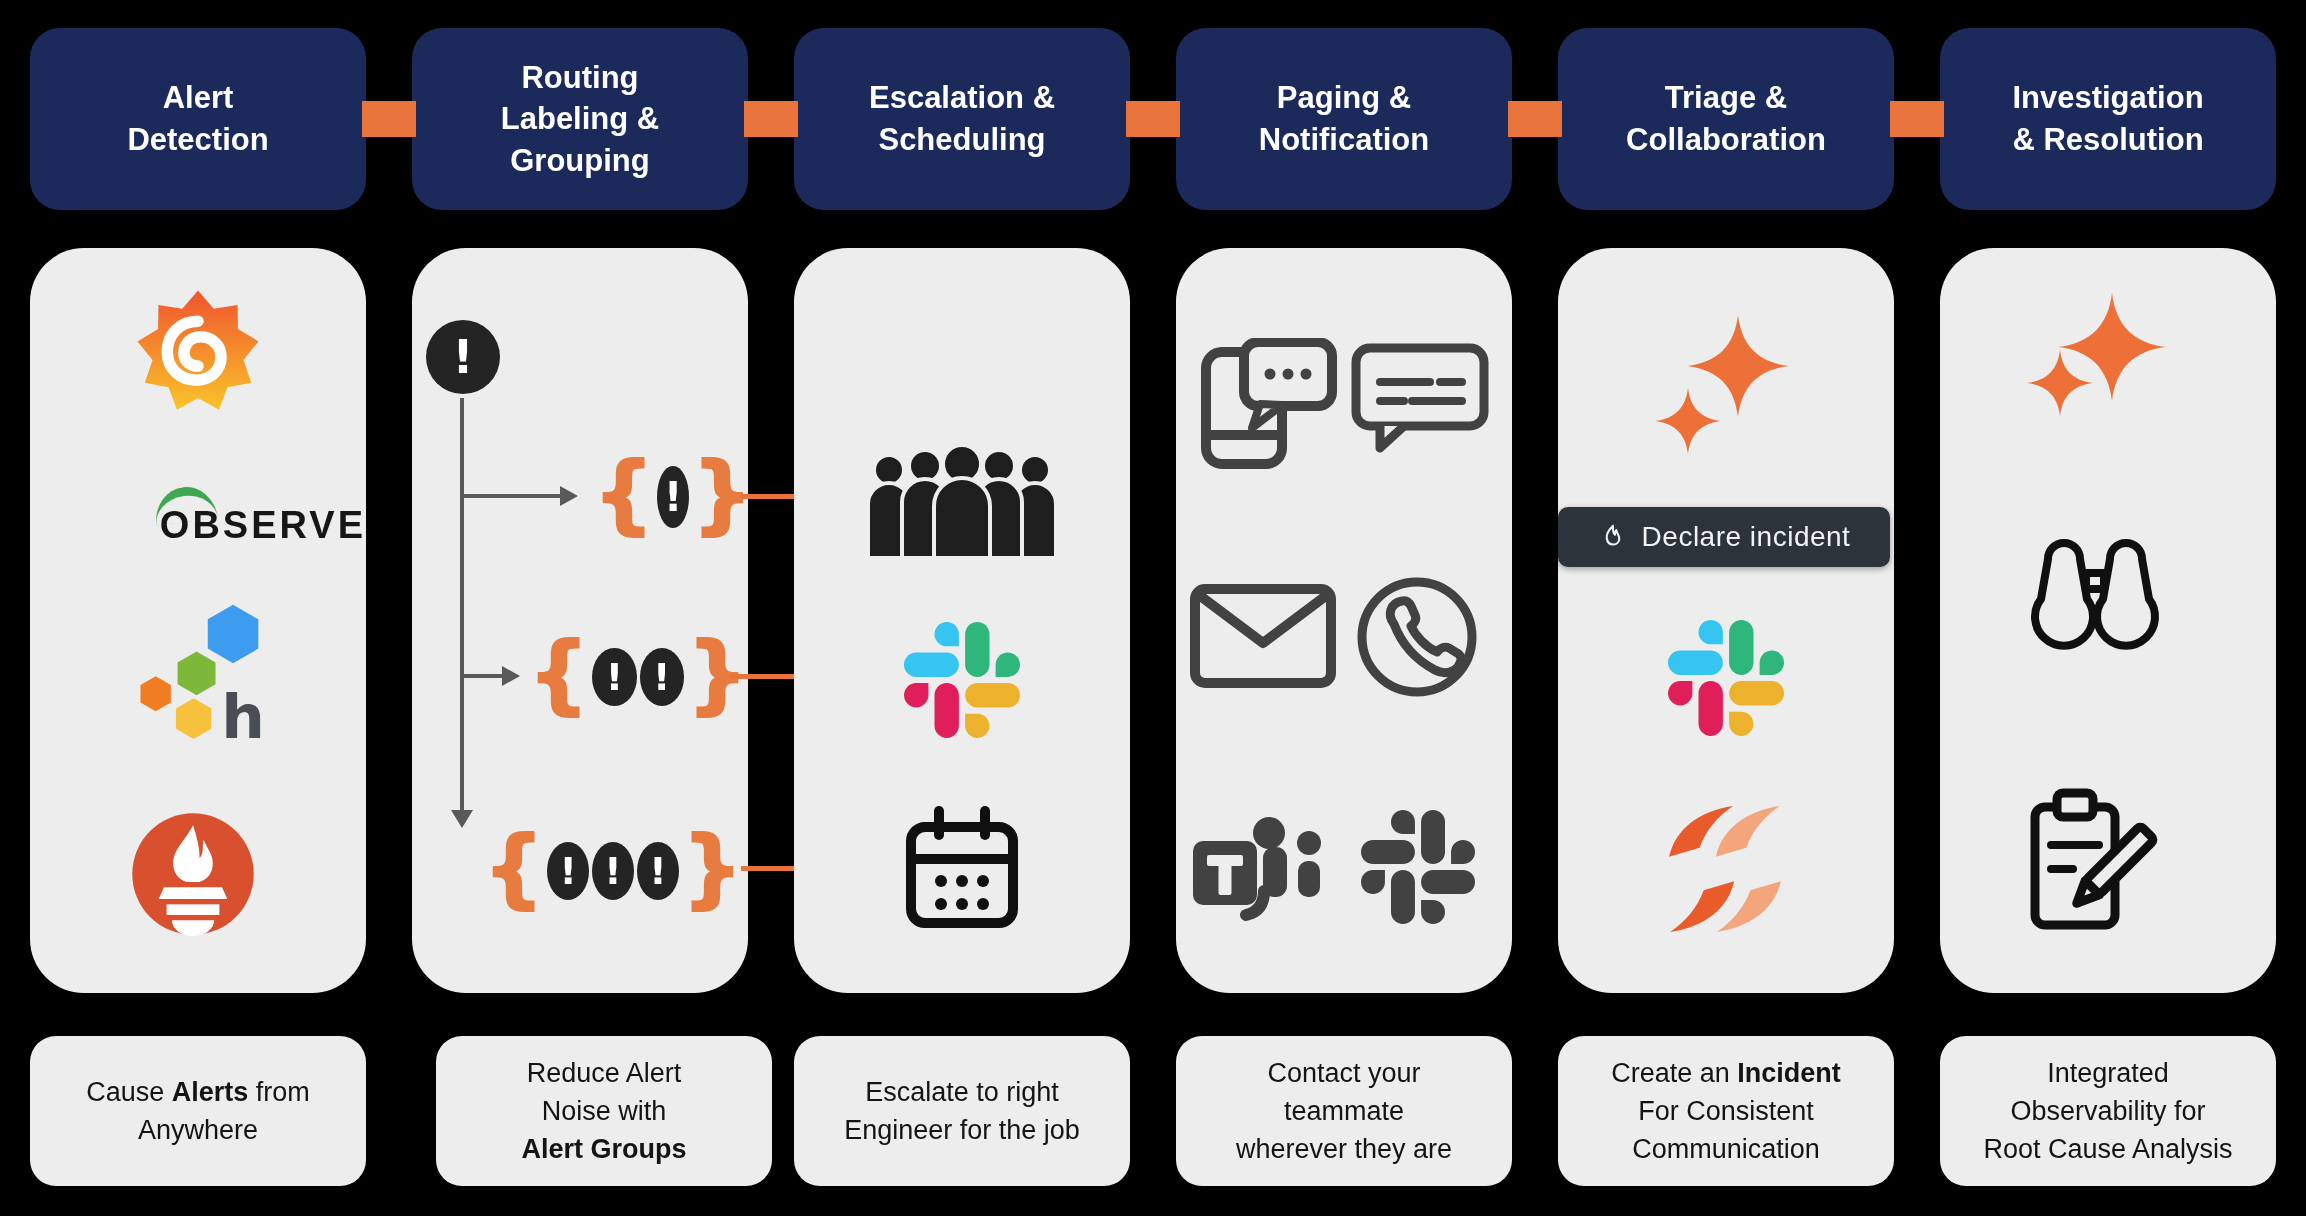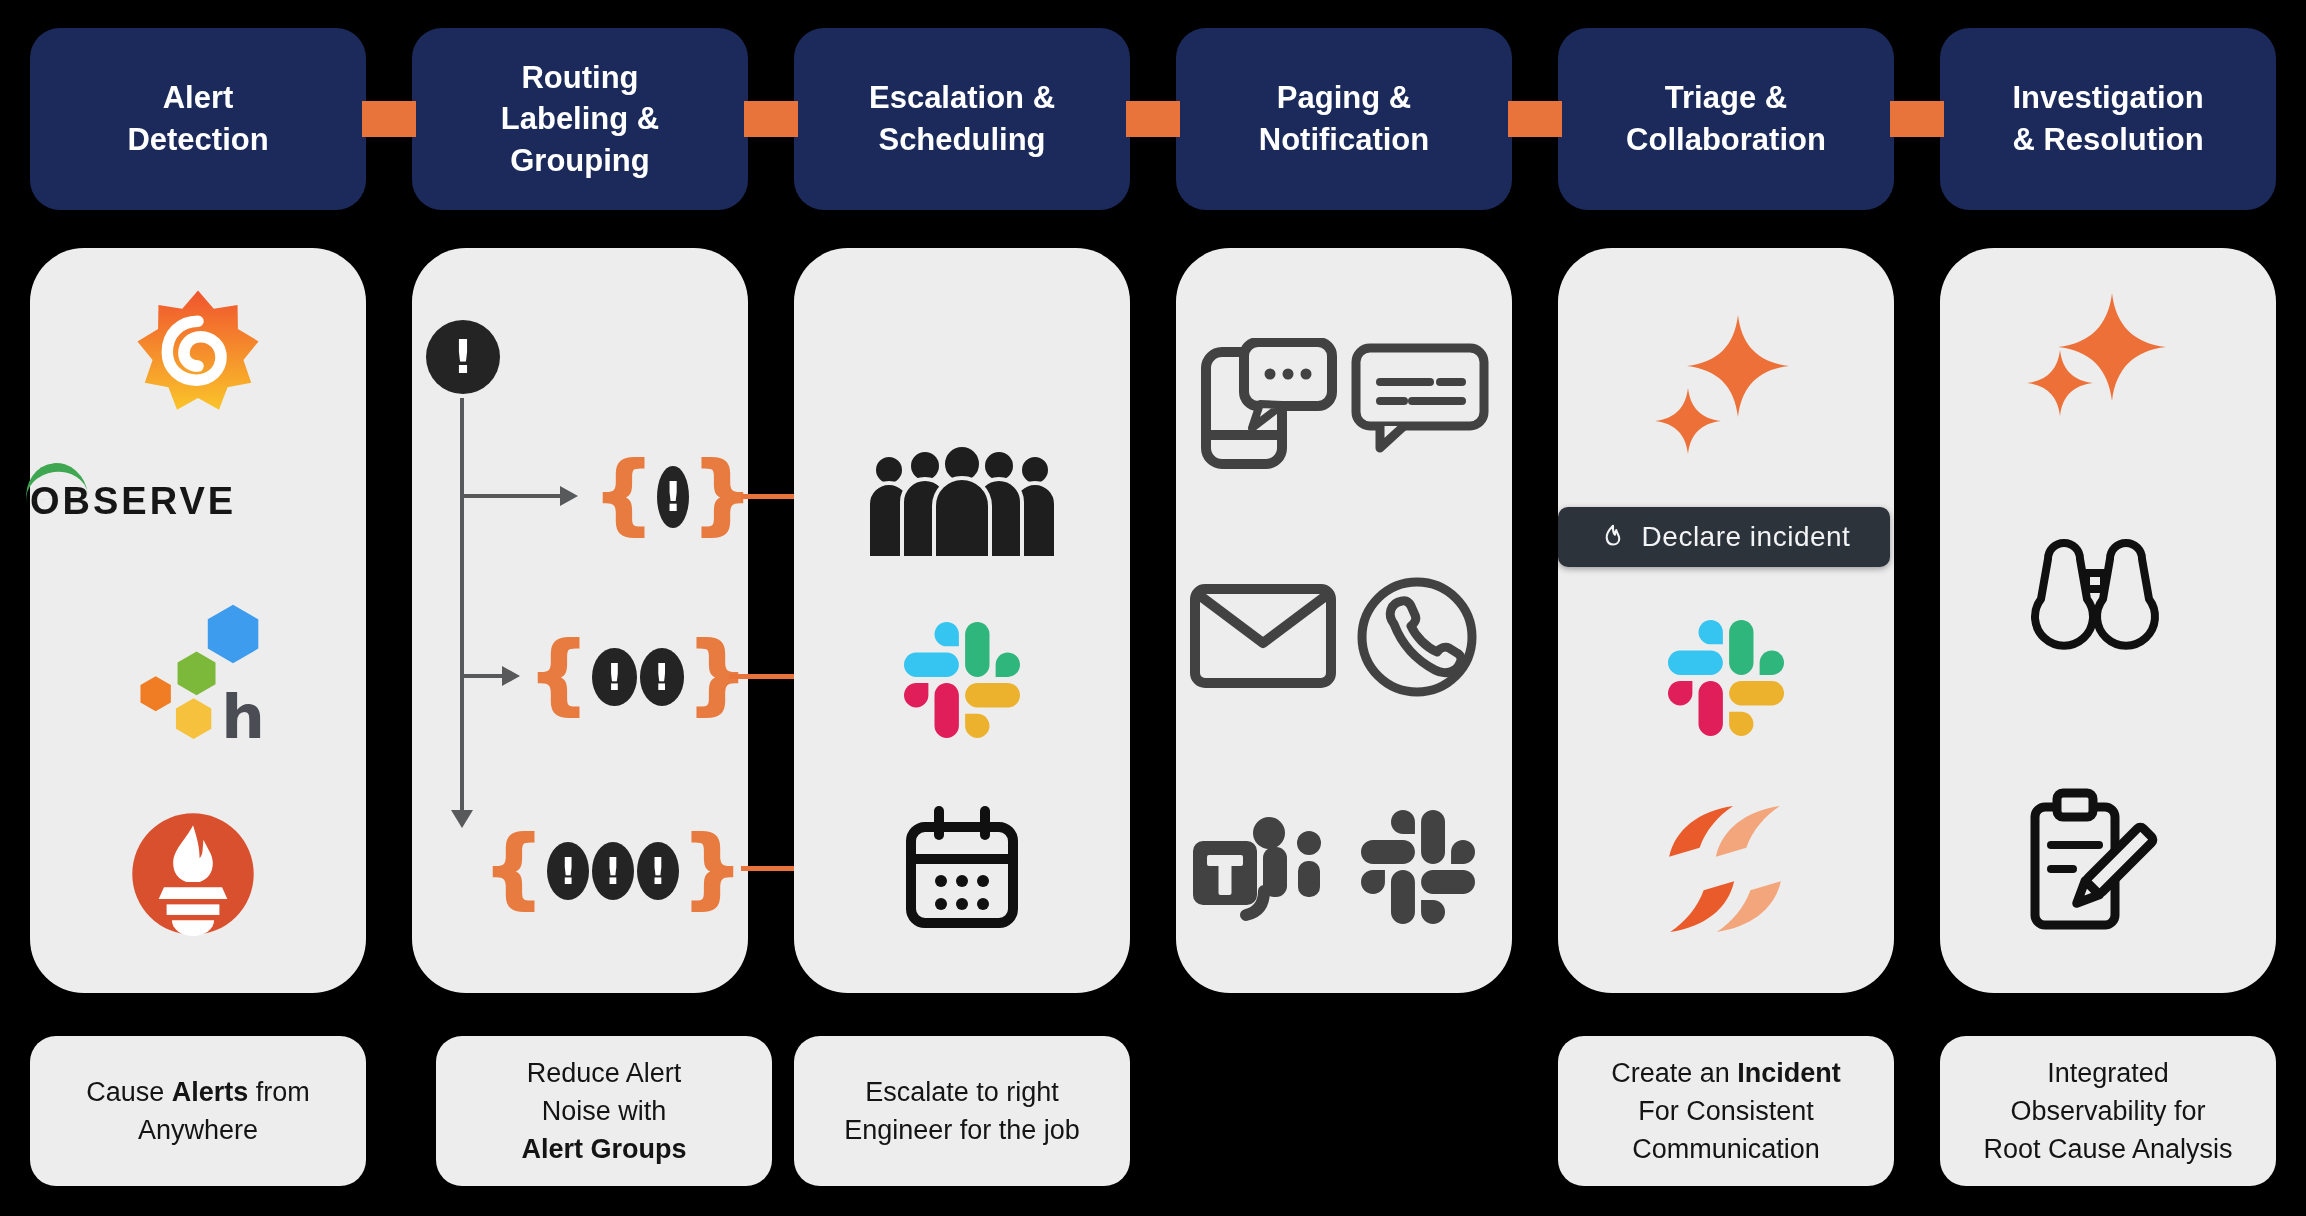--- a/index.html
+++ b/index.html
@@ -28,21 +28,21 @@
       border-right:11px solid transparent;border-top:18px solid #58595B;}
   .oline{position:absolute;height:5px;background:#E8743C;}
   .oarr{position:absolute;width:0;height:0;border-top:11px solid transparent;
       border-bottom:11px solid transparent;border-left:20px solid #E8743C;}
   .group{position:absolute;display:flex;align-items:center;justify-content:center;gap:3px;}
   .brace{color:#E87B3F;font-family:"DejaVu Sans",sans-serif;font-weight:700;font-size:86px;
       line-height:1;-webkit-text-stroke:2px #E87B3F;transform:translateY(-4px);}
   .gcircle{background:#242424;border-radius:50%;color:#fff;display:flex;align-items:center;
       justify-content:center;font-family:"DejaVu Sans",sans-serif;font-weight:700;}
   
-  .observe{position:absolute;width:100%;text-align:left;}
+  .observe{position:absolute;width:100%;text-align:right;margin-top:24px;}
   .observe .wrap{position:relative;display:inline-block;}
   .observe .word{font-size:38px;font-weight:700;letter-spacing:3px;color:#161616;}
   .observe .arc{position:absolute;left:-6px;top:-17px;width:62px;height:26px;
       border-top:9px solid #3FA751;border-radius:50% 50% 0 0/100% 100% 0 0;transform:rotate(-7deg);}
   
   .declare-btn{position:absolute;left:0;top:259px;width:332px;height:60px;background:#2D333B;
       border-radius:10px;display:flex;align-items:center;justify-content:center;gap:14px;
       box-shadow:0 2px 6px rgba(0,0,0,.35);cursor:pointer;}
   .declare-btn span{color:#F2F3F4;font-size:28px;font-weight:500;letter-spacing:.5px;}
 </style>
@@ -343,20 +343,23 @@
 
   <div class="card desc-card" style="left:30px">
     <p style="max-width:225px"><span>Cause </span><b>Alerts</b><span> from Anywhere</span></p>
   </div>
   <div class="card desc-card" style="left:436px">
     <p style="max-width:185px"><span>Reduce Alert Noise with </span><b>Alert Groups</b><span></span></p>
   </div>
   <div class="card desc-card" style="left:794px">
     <p style="max-width:252px"><span>Escalate to right Engineer for the job</span><b></b><span></span></p>
   </div>
+  <div class="card desc-card" style="left:1176px">
+    <p style="max-width:238px"><span>Contact your teammate wherever they are</span><b></b><span></span></p>
+  </div>
   <div class="card desc-card" style="left:1558px">
     <p style="max-width:230px"><span>Create an </span><b>Incident</b><span> For Consistent Communication</span></p>
   </div>
   <div class="card desc-card" style="left:1940px">
     <p style="max-width:250px"><span>Integrated Observability for Root Cause Analysis</span><b></b><span></span></p>
   </div>
 
 </div>
 
 </body></html>

